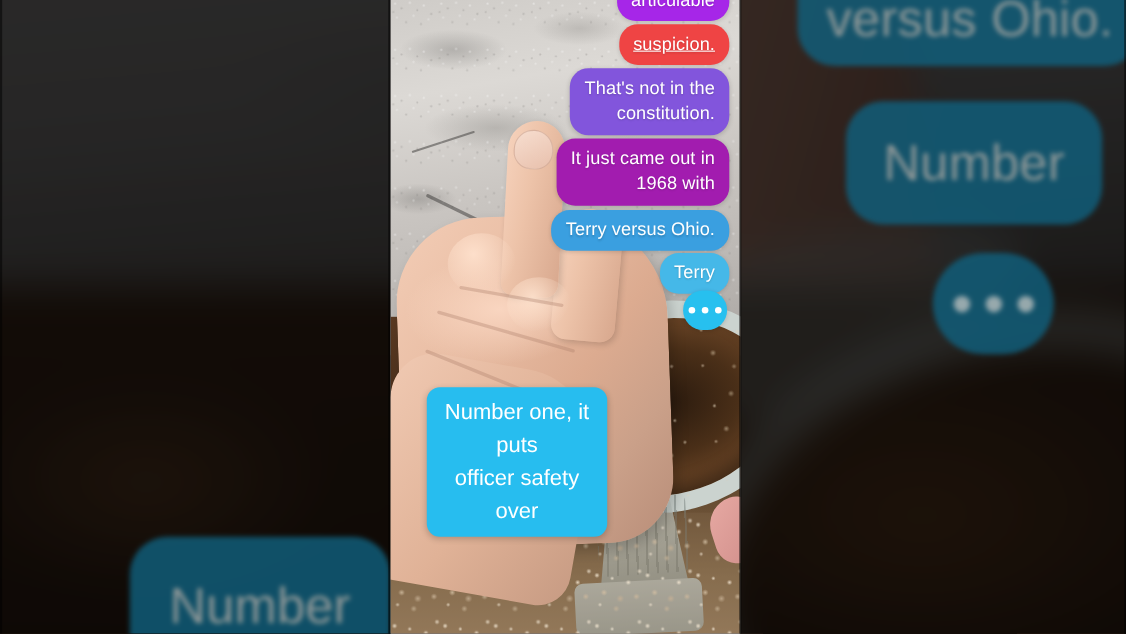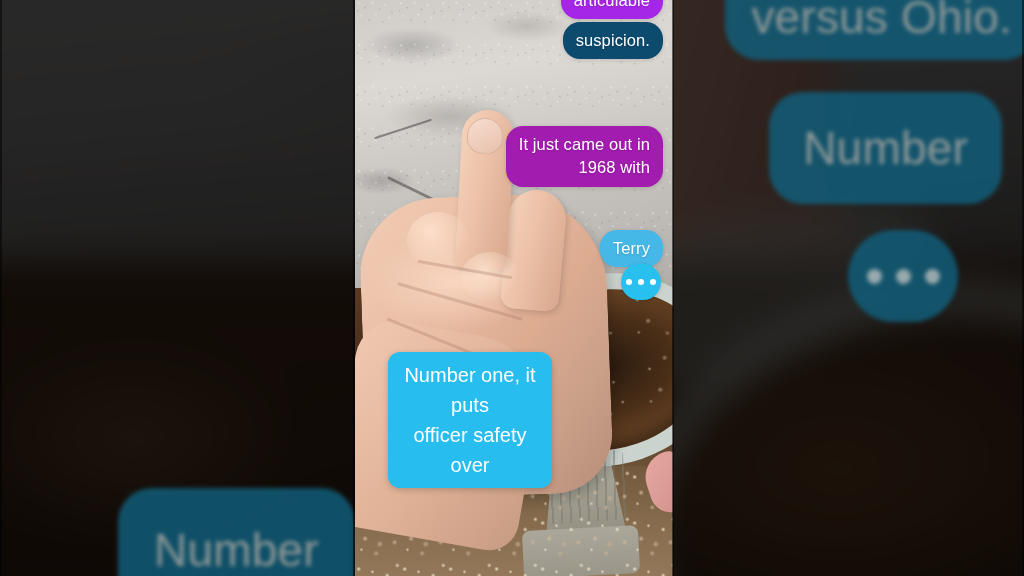--- a/index.html
+++ b/index.html
@@ -369,23 +369,26 @@
     <div class="v-nail"></div>
     <div class="v-knuckle"></div>
     <div class="v-knuckle2"></div>
     <div class="v-vein vn1"></div>
     <div class="v-vein vn2"></div>
     <div class="v-vein vn3"></div>
   </div>
 
   <div class="captions">
     <div class="bub" id="b0" style="right: 10px; top: -18px; background: rgb(166, 38, 232); border-radius: 0px 0px 17px 17px;">articulable</div>
-    <div class="bub" id="b1" style="right: 10px; top: 22px; background: #0c4a6e;">suspicion.</div>
+    <div class="bub" id="b1" style="right: 10px; top: 22px; background: #ef4444; text-decoration: underline;">suspicion.</div>
+    <div class="bub" id="b2" style="right: 10px; top: 62px; background: rgb(130, 85, 220);">That's not in the
+constitution.</div>
     <div class="bub" id="b3" style="right: 10px; top: 126px; background: #a21caf;">It just came out in
 1968 with</div>
+    <div class="bub" id="b4" style="right: 10px; top: 191px; background: rgb(58, 159, 224);">Terry versus Ohio.</div>
     <div class="bub" id="b5" style="right: 10px; top: 230px; background: rgb(69, 184, 232);">Terry</div>
 
     <div class="bub-dots" id="bdots" style="right: 12px; top: 264px; width: 40px; height: 36px; background: rgb(39, 192, 239);">
       <i></i>
       <i></i>
       <i></i>
     </div>
   </div>
 
   <div class="bub-left" id="blower" style="position: absolute; left: 388px; top: 352px; width: 164px; background: rgb(39, 189, 239);">Number one, it puts

